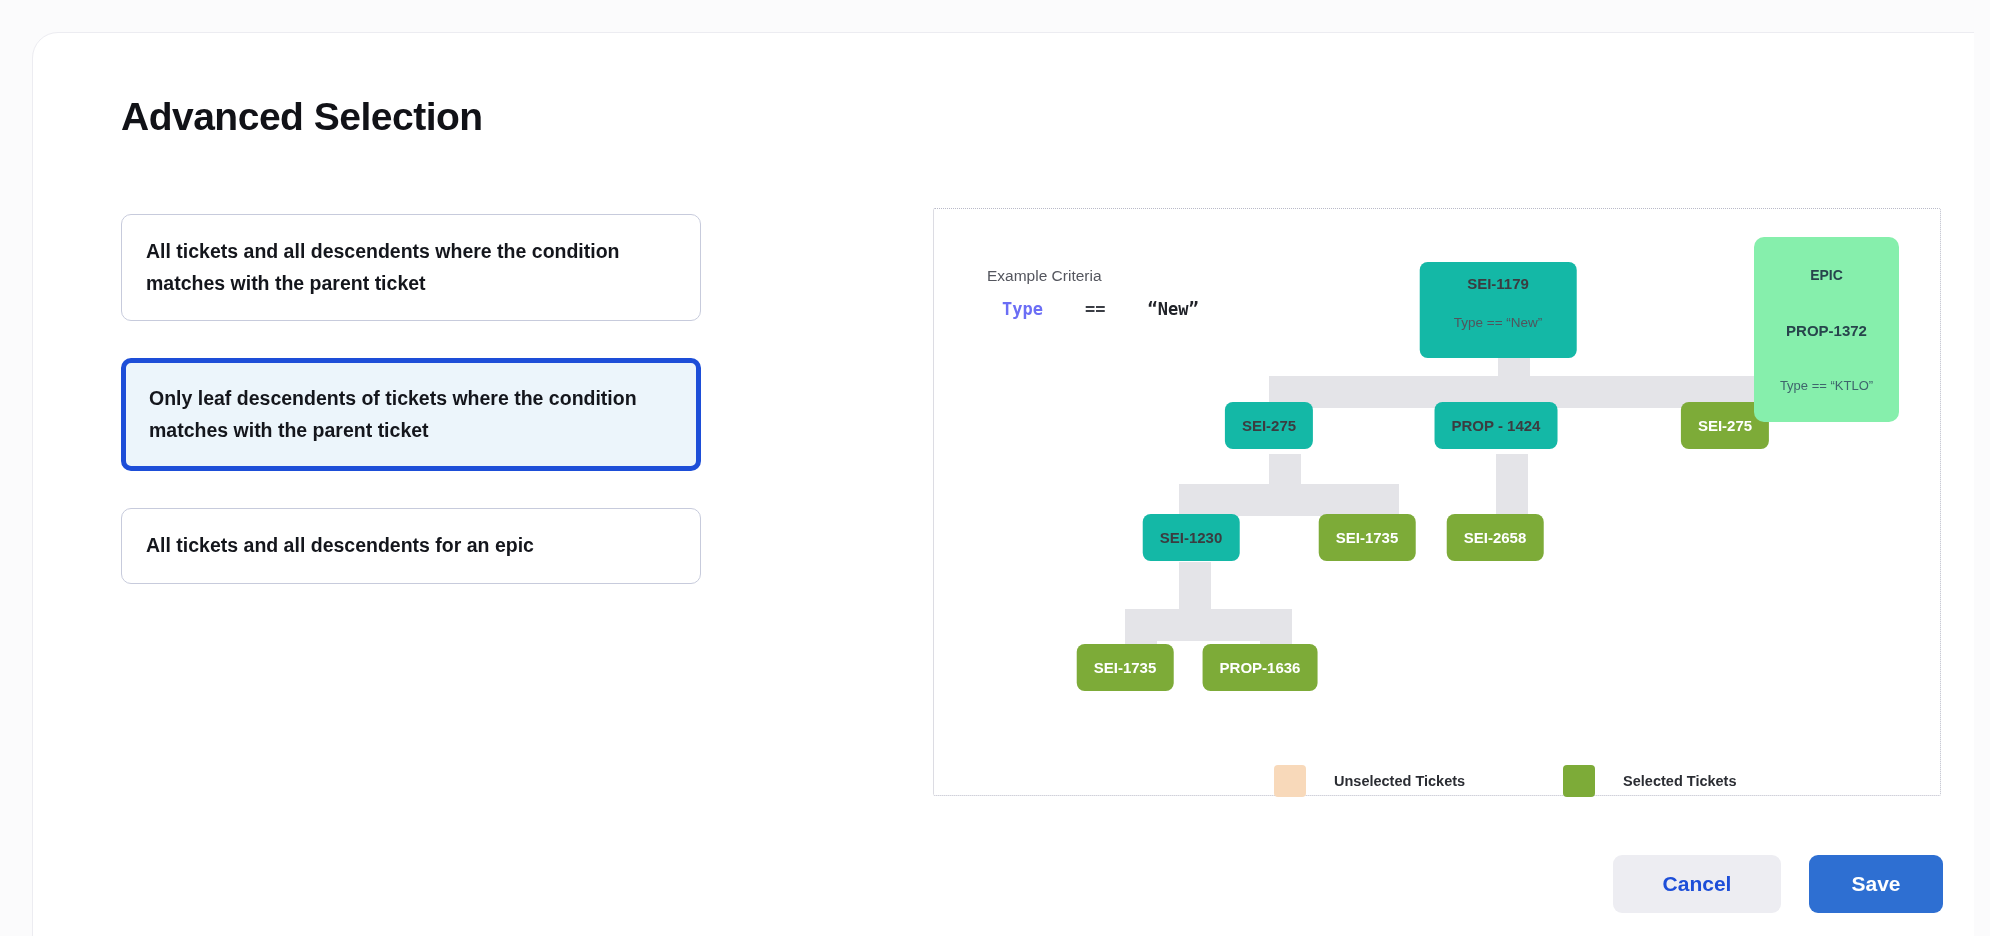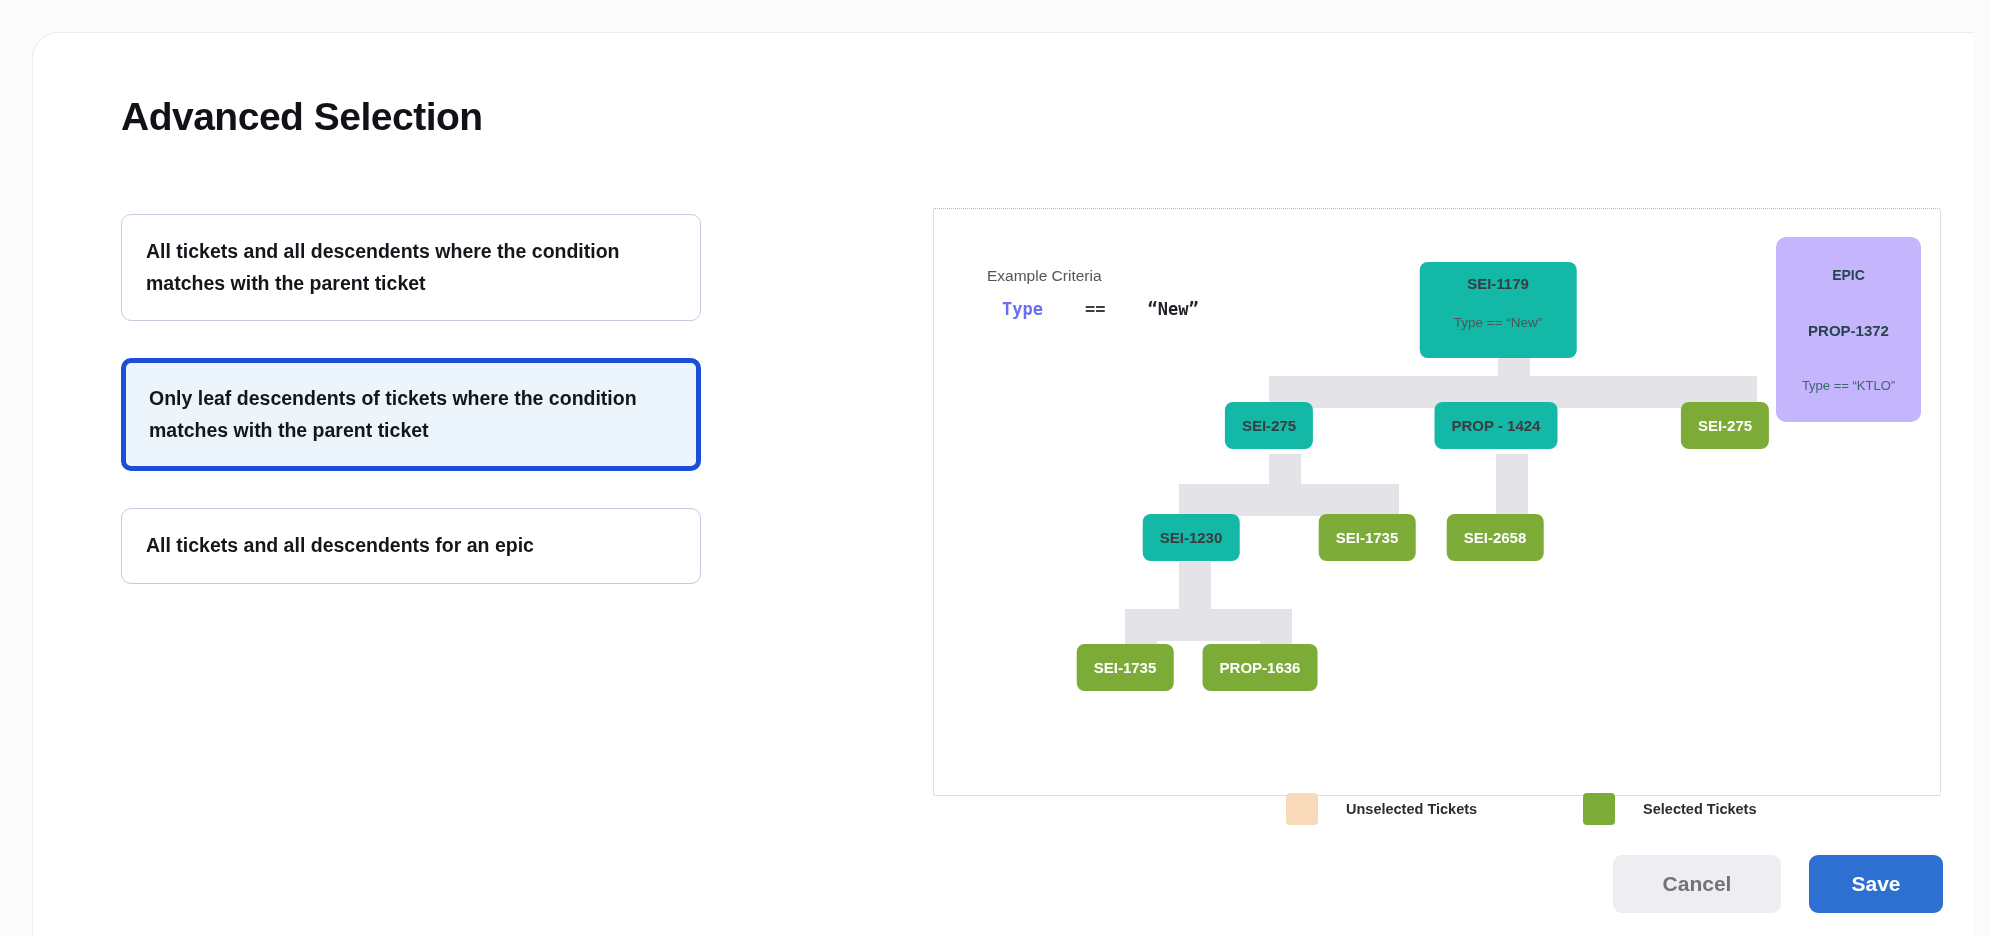--- a/index.html
+++ b/index.html
@@ -46,46 +46,46 @@
     position:absolute; transform:translateX(-50%);
     border-radius:8px; font-size:15px; font-weight:700; text-align:center;
     padding:15px 17px; white-space:nowrap;
   }
   .node.unselected { background:#14b8a6; color:#3b3c40; }
   .node.selected   { background:#7dab38; color:#ffffff; }
   .node .node-criteria { display:block; font-weight:400; font-size:13.5px; color:#52545c; margin-top:7px; }
   .node.root { padding:13px 18px 12px; }
 
   .epic-card {
-    position:absolute; left:842px; top:28px; width:145px;
-    background:#c4b5fd; border-radius:10px; text-align:center; padding:14px 8px 13px;
+    position:absolute; left:820px; top:28px; width:145px;
+    background:#86efac; border-radius:10px; text-align:center; padding:14px 8px 13px;
   }
   .epic-type { font-size:14px; font-weight:700; color:#27454c; }
   .epic-id { font-size:15px; font-weight:700; color:#27454c; margin-top:7px; }
   .epic-criteria { font-size:13px; color:#3e656c; margin-top:7px; }
 
   
   .edge { position:absolute; background:#e4e4e8; }
   .edge.v { width:1.5px; }
   .edge.h { height:1.5px; }
 
   
-  .legend { position:absolute; left:308px; top:544px; display:flex; align-items:center; gap:14px;margin-left:12px; }
+  .legend { position:absolute; left:308px; top:516px; display:flex; align-items:center; gap:6px; }
   .legend-item { display:flex; align-items:center; gap:12px; margin-right:44px; }
   .legend-swatch { width:19px; height:19px; border-radius:4px; }
   .legend-swatch.unselected { background:#f8d9ba; }
   .legend-swatch.selected { background:#7dab38; }
   .legend-label { font-size:14.5px; font-weight:700; color:#2b2d33; }
 
   
   .footer-btn {
     position:absolute; top:822px; height:58px; border:none; border-radius:9px;
     font-family:"Liberation Sans",sans-serif; font-size:21px; font-weight:700; cursor:pointer;
   }
-  .cancel-btn { left:1580px; width:168px; background:#ededf2; color:#737373; }
+  .cancel-btn { left:1580px; width:168px; background:#ededf2; color:#1d4ed8; }
   .save-btn { left:1776px; width:134px; background:#2e6fd2; color:#ffffff; }
 </style>
 </head>
 <body>
 
 <div class="modal">
 
   <h1 class="page-title">Advanced Selection</h1>
 
   <div class="options">

